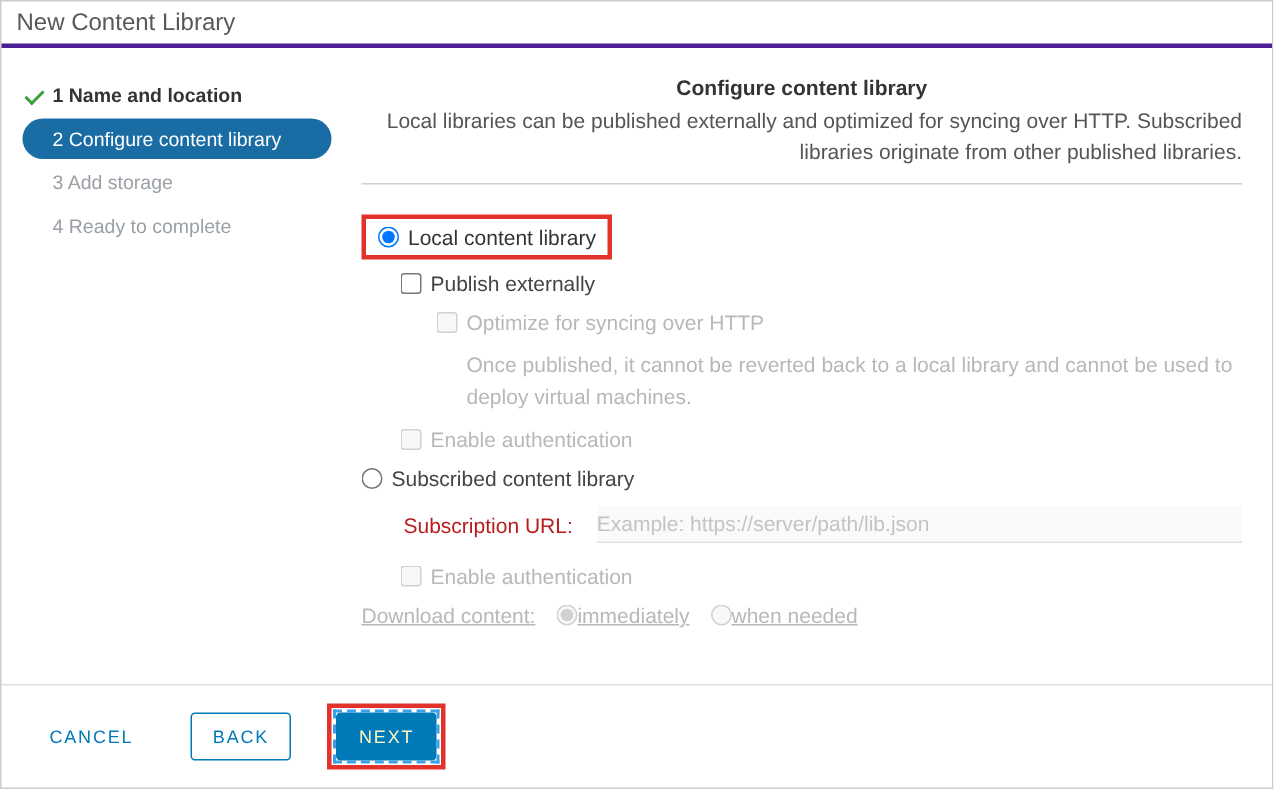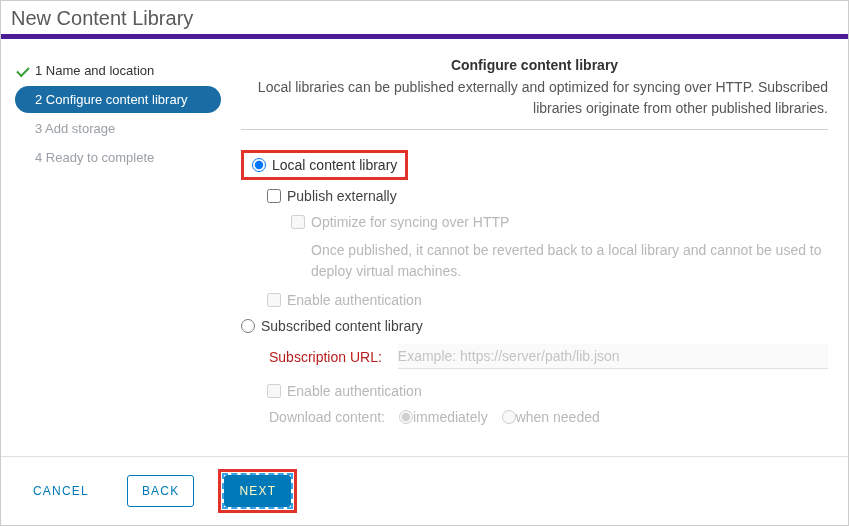--- a/index.html
+++ b/index.html
@@ -11,44 +11,44 @@
   }
   .wizard {
     width: 849px;
     height: 526px;
     border: 1px solid #ccc;
     display: flex;
     flex-direction: column;
     position: relative;
   }
   .wizard-title {
-    font-size: 20px;
+    font-size: 16px;
     font-weight: 300;
     color: #595959;
     padding: 6px 10px 4px 10px;
-    border-bottom: 5px solid #4c1d95;
+    border-bottom: 3px solid #4c1d95;
   }
   .wizard-body {
     display: flex;
     flex: 1;
     overflow: hidden;
   }
   .sidebar {
     width: 220px;
     padding: 18px 0 0 14px;
   }
   .step {
     padding: 6px 10px 6px 20px;
     font-size: 13px;
     color: #9aa0a6;
     border-radius: 14px;
     margin-bottom: 2px;
     position: relative;
   }
-  .step.completed { color: #333; font-weight: 400; }
+  .step.completed { color: #333; font-weight: 700; }
   .step.completed::before {
     content: "";
     position: absolute;
     left: 2px;
     top: 10px;
     width: 10px;
     height: 5px;
     border-left: 2px solid #3b9e3b;
     border-bottom: 2px solid #3b9e3b;
     transform: rotate(-45deg);
@@ -126,23 +126,23 @@
     border-bottom: 1px solid #e0e0e0;
     padding: 4px 0;
     font-size: 14px;
     outline: none;
   }
   .url-input::placeholder { color: #c4c4c4; }
   .dl-row {
     display: flex;
     align-items: flex-end;
     gap: 14px;
-    margin-left: 28px;
     color: #b8b8b8;
     font-size: 14px;
+    text-decoration: underline;
   }
   .dl-opt { display: inline-flex; align-items: center; gap: 0; }
   .footer {
     border-top: 1px solid #e0e0e0;
     padding: 12px 18px;
     display: flex;
     justify-content: flex-start;
     align-items: center;
     gap: 24px;
   }

